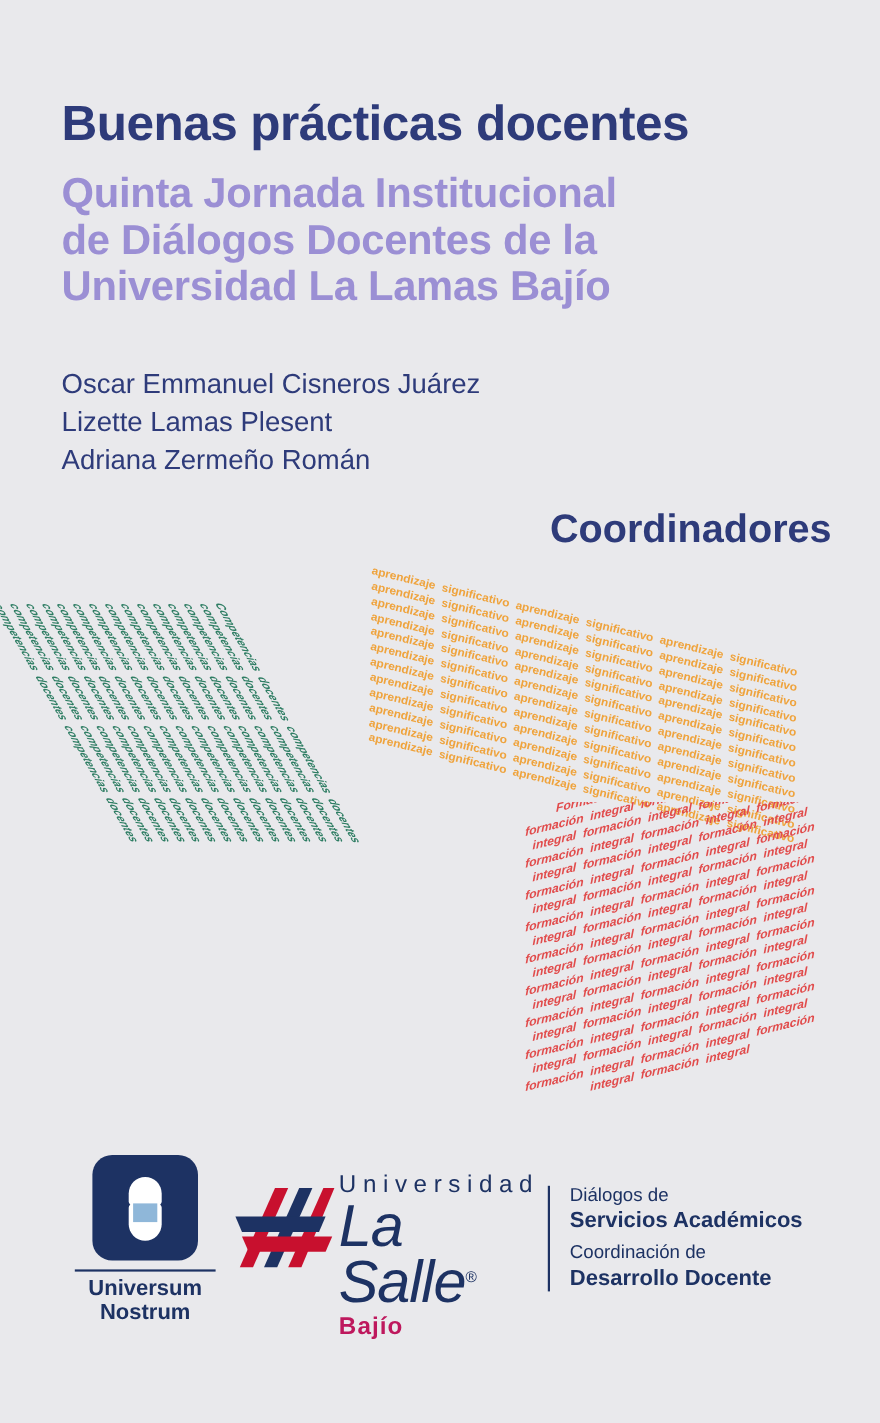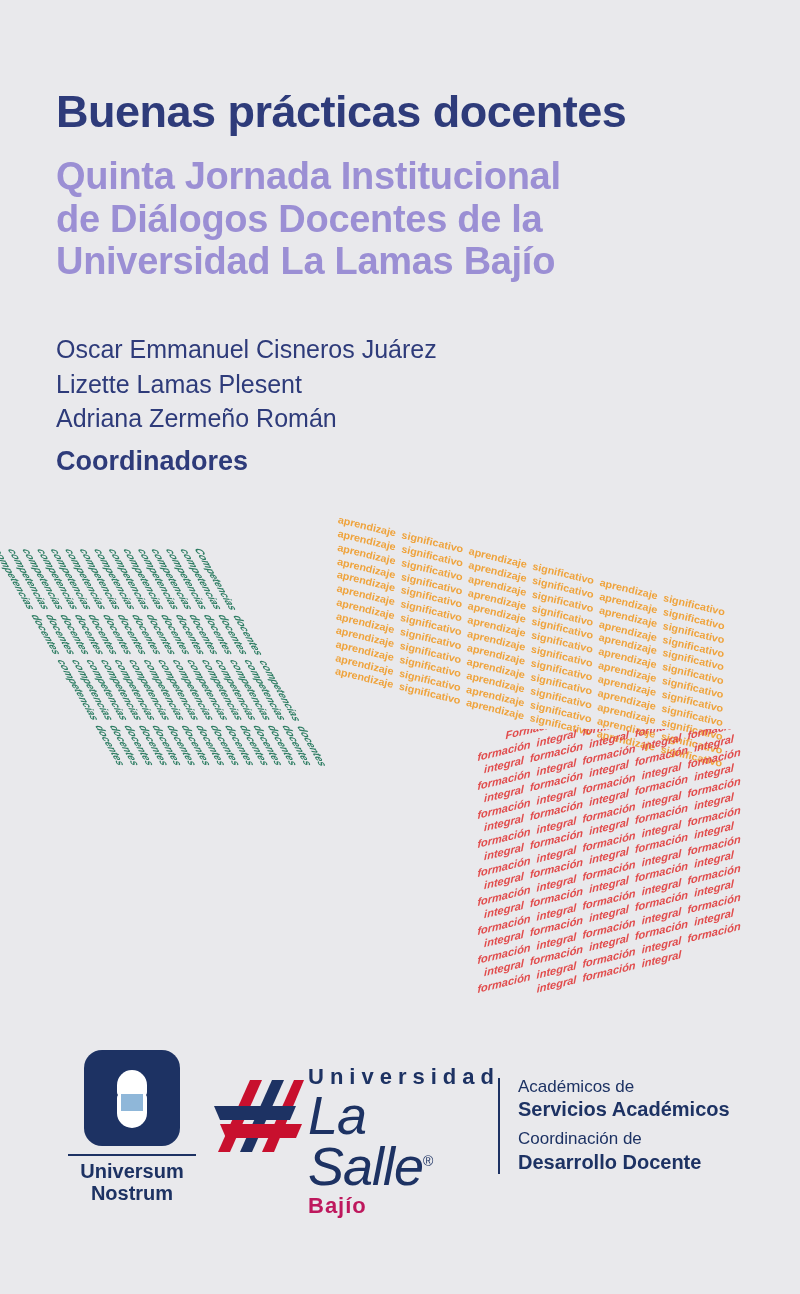--- a/index.html
+++ b/index.html
@@ -45,24 +45,25 @@
     left: 56px; top: 332px;
     width: 700px;
   }
   .author {
     font-size: 25px;
     color: #2e3b7a;
     line-height: 1.38;
     white-space: nowrap;
   }
   .coordinators {
-    margin-top: 10px;
-    font-size: 27px;
+    margin-top: 24px;
+    font-size: 36px;
     font-weight: bold;
     color: #2e3b7a;
+    text-align: right;
   }
 
   
   .cube {
     position: absolute;
     left: 180px; top: 505px;
     width: 560px; height: 515px;
   }
   .face {
     position: absolute;
@@ -172,21 +173,21 @@
     position: absolute;
     left: 0; top: 8px;
     width: 96px; height: 84px;
   }
   .ls-word {
     position: absolute;
     left: 98px; top: 0px;
   }
   .ls-universidad {
     font-size: 22px;
-    font-weight: bold;
+    font-weight: normal;
     color: #1d3263;
     letter-spacing: 6px;
   }
   .ls-lasalle {
     font-size: 54px;
     font-weight: normal;
     font-style: italic;
     color: #1d3263;
     line-height: 0.95;
     letter-spacing: -1px;
@@ -284,20 +285,20 @@
       <div class="ls-word">
         <div class="ls-universidad">Universidad</div>
         <div class="ls-lasalle"><span>La Salle</span><span class="ls-reg">®</span></div>
         <div class="ls-bajio">Bajío</div>
       </div>
     </div>
 
     <div class="divider-v"></div>
 
     <div class="logo-dir">
-      <div class="dir-small">Académicos de</div>
+      <div class="dir-small">Diálogos de</div>
       <div class="dir-big">Servicios Académicos</div>
       <div class="dir-small">Coordinación de</div>
       <div class="dir-big">Desarrollo Docente</div>
     </div>
 
   </div>
 </div>
 
 </body></html>

